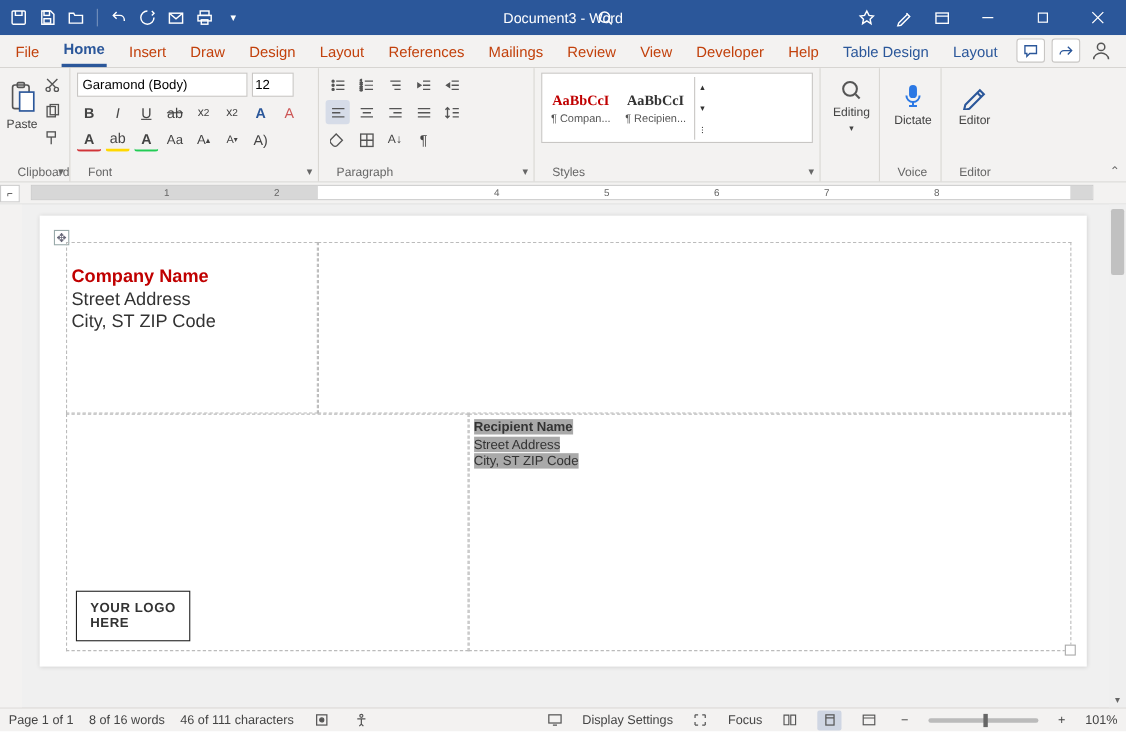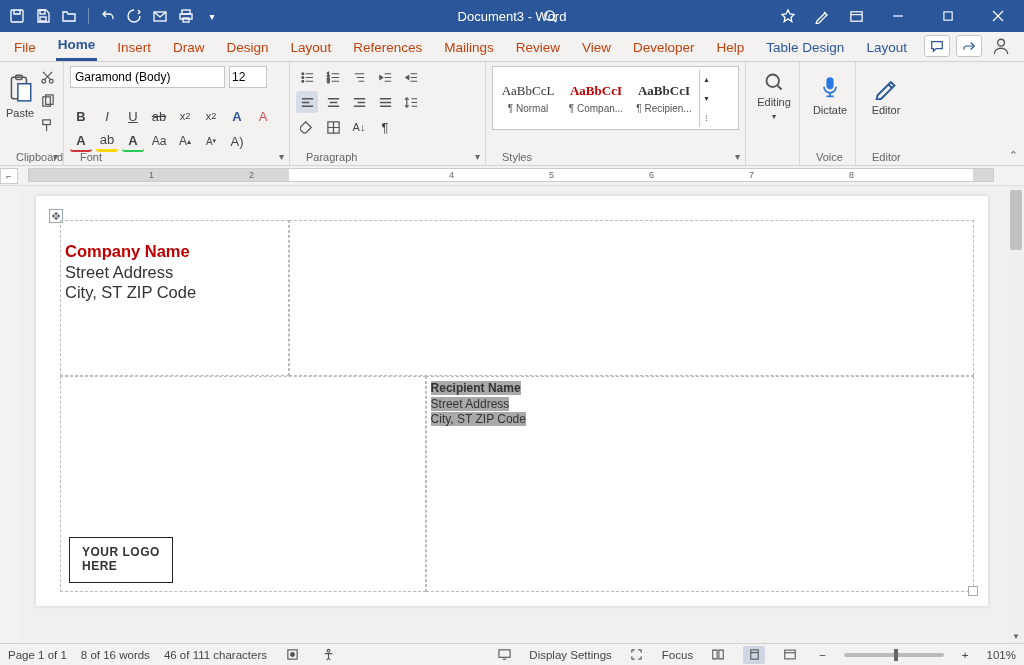--- a/index.html
+++ b/index.html
@@ -254,21 +254,21 @@
               <path d="M7 7v7"></path>
             </svg>
           </span>
       </div>
     </div>
     <div class="glabel">Clipboard</div>
     <span class="dlg">▾</span>
   </div>
 
   <div class="group" style="width:226px">
-    <div class="grow" style="margin-bottom:17px">
+    <div class="grow" style="margin-bottom:3px">
       <input class="sel fontname" value="Garamond (Body)" style="">
       <input class="sel fontsize" value="12" style="">
     </div>
     <div class="grow" style="margin-bottom:3px">
       <span class="gbtn" style="font-weight:700">B</span>
       <span class="gbtn" style="font-style:italic">I</span>
       <span class="gbtn" style="text-decoration:underline">U</span>
       <span class="gbtn" style="text-decoration:line-through">ab</span>
       <span class="gbtn" style="font-size:11px">x<sub>2</sub></span>
       <span class="gbtn" style="font-size:11px">x<sup>2</sup></span>
@@ -363,24 +363,20 @@
         </span>
       <span class="gbtn" style="font-size:11px">A↓</span>
       <span class="gbtn">¶</span>
     </div>
     <div class="glabel">Paragraph</div>
     <span class="dlg">▾</span>
   </div>
 
   <div class="group" style="width:260px">
     <div class="styles-gallery">
-      <div class="styletile">
-        <span class="preview" style="font-family:Garamond,serif">AaBbCcL</span>
-        <span class="n">¶ Normal</span>
-      </div>
       <div class="styletile">
         <span class="preview" style="font-family:Garamond,serif;color:#c00000;font-weight:600">AaBbCcI</span>
         <span class="n">¶ Compan...</span>
       </div>
       <div class="styletile">
         <span class="preview" style="font-family:Garamond,serif;font-weight:600">AaBbCcI</span>
         <span class="n">¶ Recipien...</span>
       </div>
       <div class="styles-more">
           <span>▴</span>

